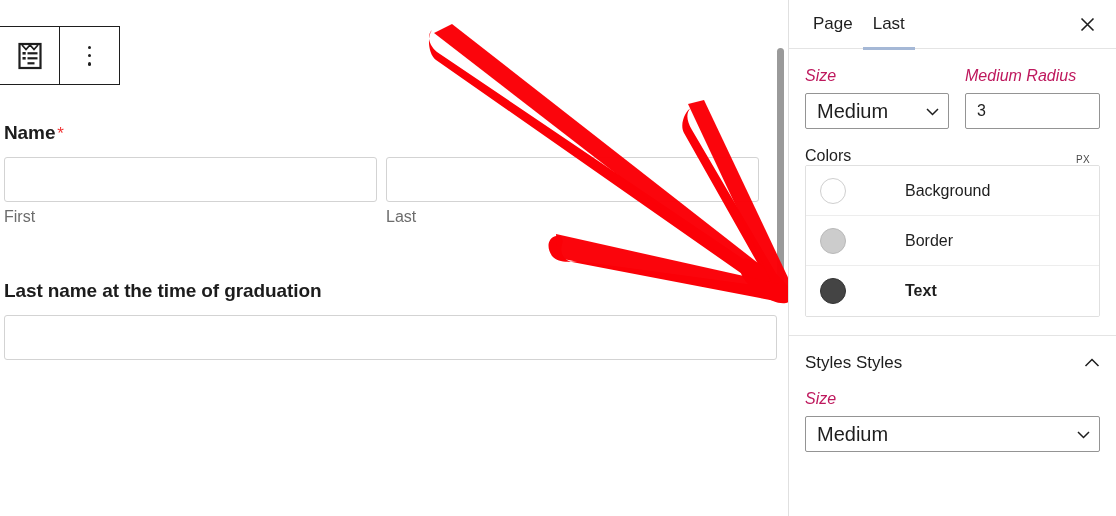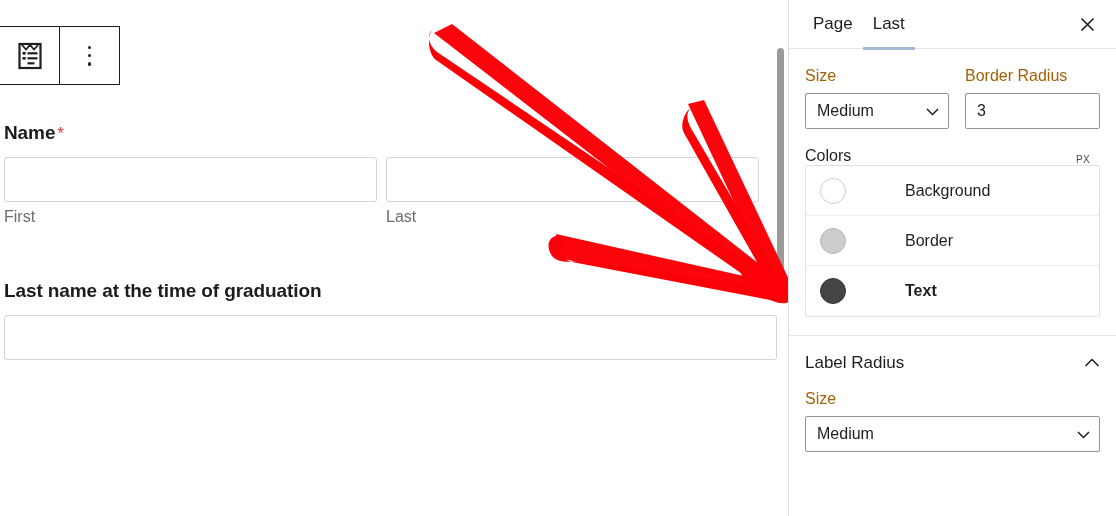--- a/index.html
+++ b/index.html
@@ -131,34 +131,35 @@
   }
 
   .sb-section { padding: 18px 16px 0 16px; }
 
   .fields-row { display: flex; gap: 16px; }
   .fcol { flex: 1; }
   .fcol.narrow { width: 144px; flex: 0 0 144px; }
 
   .ctrl-label {
     font-size: 16px;
-    color: #a16207;
+    color: #be185d;
     margin-bottom: 8px;
     display: block;
+    font-style: italic;
   }
 
   .select-box {
     position: relative;
     height: 36px;
     border: 1px solid #949494;
     border-radius: 2px;
     background: #fff;
     display: flex; align-items: center;
     padding: 0 28px 0 11px;
-    font-size: 16px;
+    font-size: 20px;
     color: #1e1e1e;
     cursor: pointer;
   }
   .chev {
     position: absolute; right: 9px; top: 50%;
     margin-top: -3px;
   }
   .num-box {
     position: relative;
     height: 36px;
@@ -337,21 +338,21 @@
         <div class="fcol narrow">
           <span class="ctrl-label">Size</span>
           <div class="select-box">
             <span>Medium</span>
             <svg class="chev" width="13" height="8" viewBox="0 0 13 8">
               <path d="M1,1 L6.5,6.5 L12,1" fill="none" stroke="#1e1e1e" stroke-width="1.5"></path>
             </svg>
           </div>
         </div>
         <div class="fcol">
-          <span class="ctrl-label">Border Radius</span>
+          <span class="ctrl-label">Medium Radius</span>
           <div class="num-box">
             <span>3</span>
             <span class="unit">PX</span>
           </div>
         </div>
       </div>
 
       <div style="margin-top:18px;">
         <div class="colors-title">Colors</div>
         <div class="colors-list">
@@ -367,21 +368,21 @@
             <span class="swatch" style="background:#444444;border:1px solid #333333;"></span>
             <span class="color-name">Text</span>
           </div>
         </div>
       </div>
     </div>
 
     <div class="divider"></div>
 
     <div class="panel-head">
-      <span class="panel-title">Label Radius</span>
+      <span class="panel-title">Styles Styles</span>
       <svg width="16" height="10" viewBox="0 0 16 10">
         <path d="M1.5,8 L8,1.5 L14.5,8" fill="none" stroke="#1e1e1e" stroke-width="1.5"></path>
       </svg>
     </div>
 
     <div style="padding:0 16px;">
       <span class="ctrl-label">Size</span>
       <div class="select-box">
         <span>Medium</span>
         <svg class="chev" width="13" height="8" viewBox="0 0 13 8">

